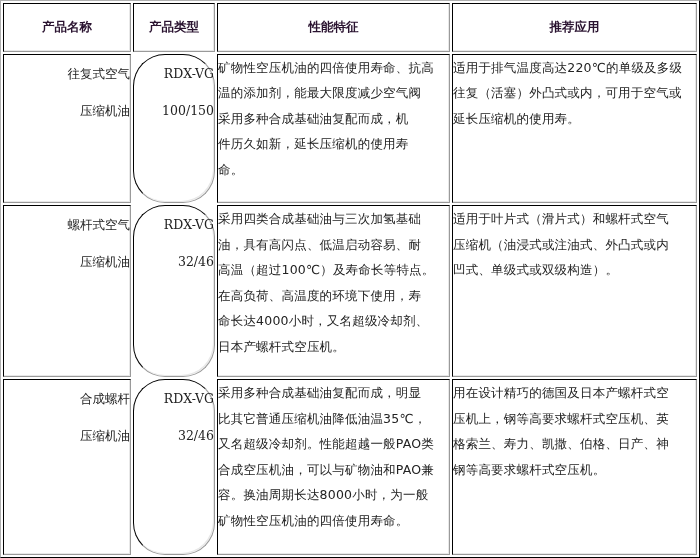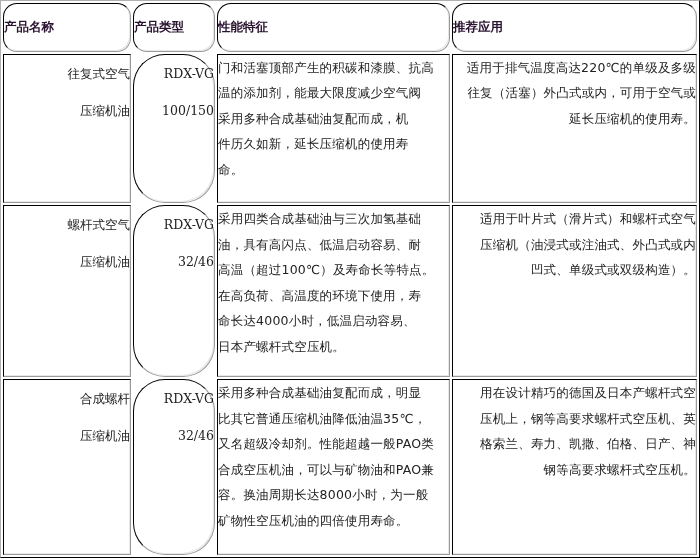--- a/index.html
+++ b/index.html
@@ -17,27 +17,27 @@
   table.spec td, table.spec th {
     border: 1px solid #000;
     border-color: #000 #9a9a9a #9a9a9a #000;
     box-shadow: inset -1px -1px 0 #e8e8e8;
     vertical-align: top;
     padding: 0;
     color: #222;
     font-size: 12.5px;
   }
   th {
-    font-weight: bold; color: #2a1330 !important; text-align: left; vertical-align: middle !important;
-    font-size: 13px; height: 46px; border-radius: 14px;
+    font-weight: bold; color: #2a1330 !important; text-align: center; vertical-align: middle !important;
+    font-size: 13px; height: 46px;
   }
   td.name, td.type { text-align: right; padding-top: 16px; line-height: 37px; }
   td.type { font-family: "DejaVu Serif", serif; font-size: 11px; color: #333; border-radius: 32px; }
   td.desc { padding: 10px 0 8px 2px; line-height: 25.5px; letter-spacing: 0.2px; }
-  td.app { padding: 10px 0 8px 2px; line-height: 25.5px; letter-spacing: 0.2px; text-align: right; }
+  td.app { padding: 10px 0 8px 2px; line-height: 25.5px; letter-spacing: 0.2px; }
   .line { display: block; white-space: nowrap; }
 </style>
 </head>
 <body>
 
 <table class="spec">
   <colgroup>
     <col style="width:128px">
     <col style="width:82px">
     <col style="width:233px">
@@ -54,21 +54,21 @@
   <tr style="height:148px">
     <td class="name">
       <span class="line">往复式空气</span>
       <span class="line">压缩机油</span>
     </td>
     <td class="type">
       <span class="line">RDX-VG</span>
       <span class="line">100/150</span>
     </td>
     <td class="desc">
-      <span class="line">门和活塞顶部产生的积碳和漆膜、抗高</span>
+      <span class="line">矿物性空压机油的四倍使用寿命、抗高</span>
       <span class="line">温的添加剂，能最大限度减少空气阀</span>
       <span class="line">采用多种合成基础油复配而成，机</span>
       <span class="line">件历久如新，延长压缩机的使用寿</span>
       <span class="line">命。</span>
     </td>
     <td class="app">
       <span class="line">适用于排气温度高达220℃的单级及多级</span>
       <span class="line">往复（活塞）外凸式或内，可用于空气或</span>
       <span class="line">延长压缩机的使用寿。</span>
     </td>
@@ -81,21 +81,21 @@
     </td>
     <td class="type">
       <span class="line">RDX-VG</span>
       <span class="line">32/46</span>
     </td>
     <td class="desc">
       <span class="line">采用四类合成基础油与三次加氢基础</span>
       <span class="line">油，具有高闪点、低温启动容易、耐</span>
       <span class="line">高温（超过100℃）及寿命长等特点。</span>
       <span class="line">在高负荷、高温度的环境下使用，寿</span>
-      <span class="line">命长达4000小时，低温启动容易、</span>
+      <span class="line">命长达4000小时，又名超级冷却剂、</span>
       <span class="line">日本产螺杆式空压机。</span>
     </td>
     <td class="app">
       <span class="line">适用于叶片式（滑片式）和螺杆式空气</span>
       <span class="line">压缩机（油浸式或注油式、外凸式或内</span>
       <span class="line">凹式、单级式或双级构造）。</span>
     </td>
   </tr>
 
   <tr style="height:174px">

